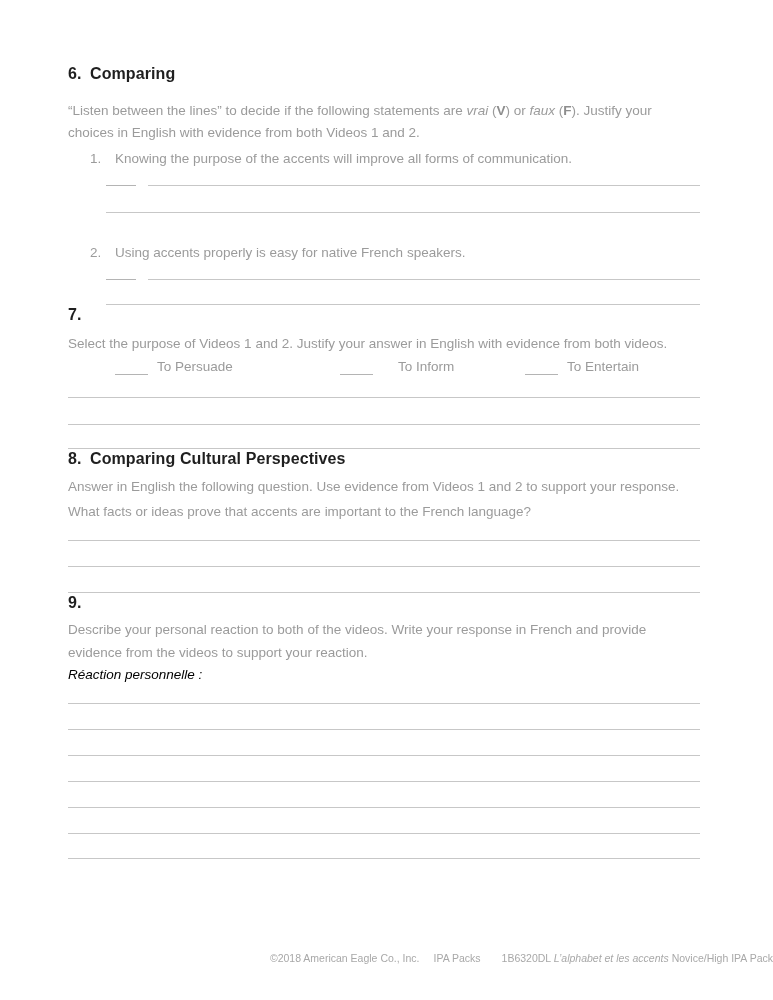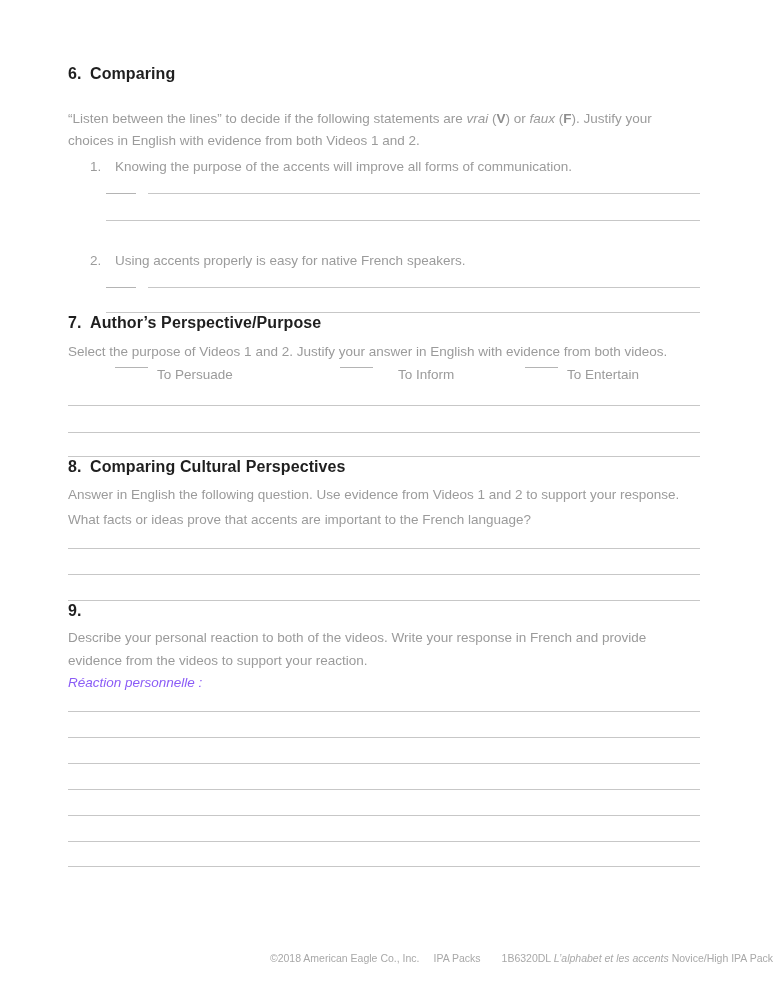--- a/index.html
+++ b/index.html
@@ -13,21 +13,21 @@
   h2.sec {
     display:flex; margin:0; font-size:16px; line-height:20px;
     font-weight:700; color:#1f1f1f; letter-spacing:.1px;
   }
   .sec-num { flex:0 0 22px; }
 
   .txt { margin:0; font-size:13.5px; line-height:22px; color:#9b9b9b; }
   .txt i { font-style:italic; }
   .txt b { font-weight:700; color:#8d8d8d; }
 
-  .s6-intro { margin-top:24px; }
+  .s6-intro { margin-top:16px; }
 
   .item {
     display:flex; padding-left:22px; font-size:13.5px;
     line-height:19px; color:#9b9b9b;
   }
   .item-num { flex:0 0 25px; }
   .item-1 { margin-top:5px; }
   .item-2 { margin-top:30px; }
 
   .vf-row { display:flex; align-items:stretch; padding-left:38px; height:18px; }
@@ -35,35 +35,35 @@
   .vf-line  { flex:1; margin-left:12px; border-bottom:1px solid #c7c7c7; }
 
   .rule { border-bottom:1px solid #c7c7c7; }
   .rule.indent { margin-left:38px; }
 
   .p-s7 { margin-top:8px; height:22px; }
   .options {
     display:flex; margin-top:4px; height:16px; padding-left:47px;
     font-size:13.5px; color:#9b9b9b;
   }
-  .option { display:flex; align-items:flex-start; }
+  .option { display:flex; align-items:flex-end; }
   .option.o1 { width:225px; }
   .option.o2 { width:185px;gap:16px; }
   .opt-blank { width:33px; border-bottom:1px solid #b4b4b4; margin-right:9px; }
   .opt-label { line-height:16px; }
 
   .h2-s7 { margin-top:31px; }
   .h2-s8 { margin-top:33px; }
   .h2-s9 { margin-top:29px; }
   .p-s8a { margin-top:7px; height:22px; }
   .p-s8b { margin-top:3px; height:22px; }
   .p-s9  { margin-top:5px; line-height:23px; }
   .reaction-label {
     margin-top:2px; height:18px; font-size:13.5px; line-height:18px;
-    font-style:italic; color:#8b5cf6;
+    font-style:italic; color:#000000;
   }
 
   .footer {
     position:absolute; top:951px; left:0; width:100%;
     text-align:right; font-size:10.5px; line-height:14px; color:#a8a8a8;
   }
   .footer .f-copy   { margin-right:14px; }
   .footer .f-series { margin-right:21px; }
   .footer i { font-style:italic; }
 </style>
@@ -95,21 +95,20 @@
       <span>Using accents properly is easy for native French speakers.</span>
     </div>
     <div class="vf-row">
       <div class="vf-blank"></div>
       <div class="vf-line"></div>
     </div>
     <div class="rule indent" style="height:24px"></div>
 
     <h2 class="sec h2-s7">
       <span class="sec-num">7.</span>
-      <span>Author’s Perspective/Purpose</span>
     </h2>
     <p class="txt p-s7">Select the purpose of Videos 1 and 2. Justify your answer in English with evidence from both videos.</p>
 
     <div class="options">
       <div class="option o1">
         <div class="opt-blank"></div>
         <span class="opt-label">To Persuade</span>
       </div>
       <div class="option o2">
         <div class="opt-blank"></div>

